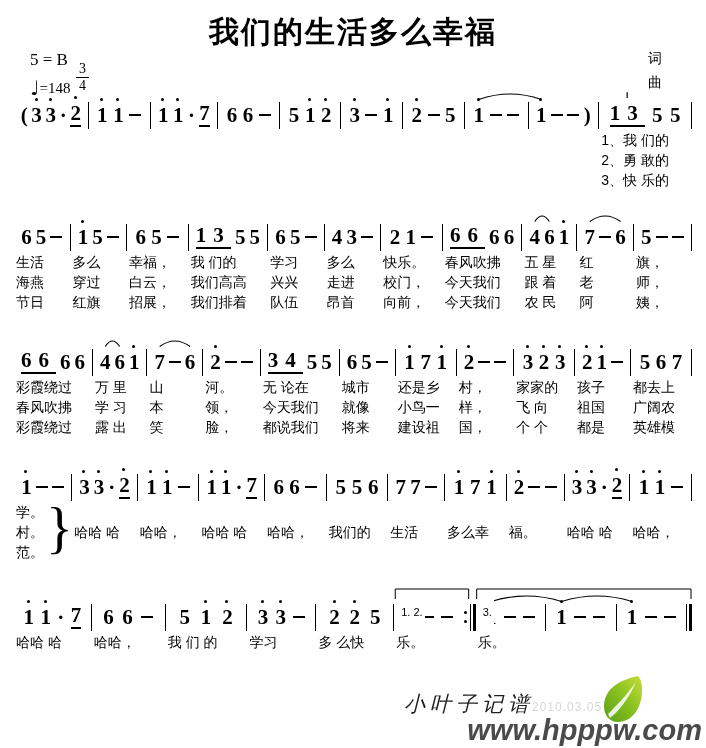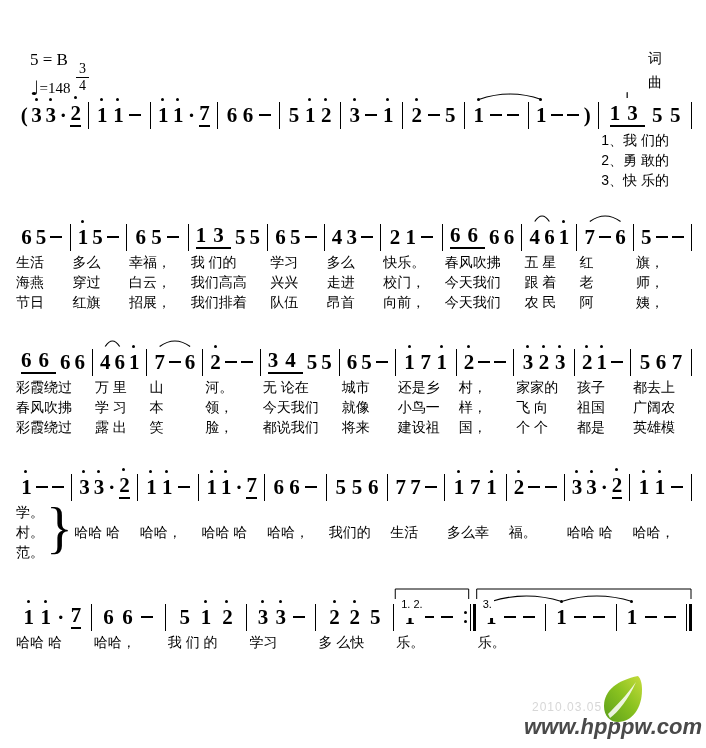--- a/index.html
+++ b/index.html
@@ -33,35 +33,36 @@
   .lyric{height:20px;line-height:20px;font-size:14px;white-space:nowrap;padding-left:2px;}
   .bar{width:1px;height:27px;background:#000;margin-top:var(--bt);flex:0 0 auto;}
   .bar.repeat,.bar.final{width:auto;background:none;display:flex;gap:2px;}
   .bar .thin{width:1px;height:27px;background:#000;}
   .bar .thick{width:3px;height:27px;background:#000;}
   .bar .rdots{position:relative;width:4px;height:27px;}
   .bar .rdots::before,.bar .rdots::after{content:'';position:absolute;left:0;width:3px;height:3px;
         border-radius:50%;background:#000;}
   .bar .rdots::before{top:7px;} .bar .rdots::after{top:16px;}
   .overlay{position:absolute;left:0;top:0;overflow:visible;pointer-events:none;}
-  .volta-label{position:absolute;font-size:11px;line-height:12px;background:#fff;padding:8px 2px;}
+  .volta-label{position:absolute;font-size:11px;line-height:12px;background:#fff;padding:16px 2px;}
   .brace{position:absolute;left:32px;top:28px;font-size:56px;line-height:56px;font-weight:normal;
          font-family:"Liberation Serif",serif;}
   
   #scribe{position:absolute;left:404px;top:690px;font-family:"DejaVu Serif",serif;font-style:italic;
           font-size:21px;letter-spacing:5px;color:#1d1d1d;}
   #scandate{position:absolute;left:532px;top:700px;font-size:12px;color:#d7d7d7;letter-spacing:1px;}
-  #watermark{position:absolute;right:4px;top:714px;font-size:22px;font-weight:bold;font-style:italic;
+  #watermark{position:absolute;right:4px;top:714px;font-size:29px;font-weight:bold;font-style:italic;
              color:#4a4a4a;letter-spacing:0;}
   #leaf{position:absolute;left:598px;top:674px;}
 </style>
 </head>
 <body>
 
 <div id="page">
+  <div id="title">我们的生活多么幸福</div>
 
   <div id="keyrow">
     <span>5 = B</span><span class="frac">
         <span class="num">3</span>
         <span class="den">4</span>
       </span>
   </div>
 
   <div id="temporow">
     <span class="glyph">♩</span><span>=148</span>
@@ -667,20 +668,21 @@
           <path d="M 477.171875 15.5 Q 512.390625 4.5 547.609375 15.5" fill="none" stroke="#000" stroke-width="1.2"></path>
           <path d="M 547.609375 15.5 Q 582.828125 4.5 618.046875 15.5" fill="none" stroke="#000" stroke-width="1.2"></path>
           <path d="M 381.25 13 L 381.25 3 L 454.6875 3 L 454.6875 13" fill="none" stroke="#000" stroke-width="1"></path>
           <path d="M 462.6875 13 L 462.6875 3 L 677 3 L 677 13" fill="none" stroke="#000" stroke-width="1"></path>
         </svg>
         <div class="volta-label" style="left: 385.25px; top: 4px;">1. 2.</div>
         <div class="volta-label" style="left: 466.688px; top: 4px;">3.</div>
       </div>
     </div>
 
+  <div id="scribe">小叶子记谱</div>
   <div id="scandate">2010.03.05</div>
 
   <svg id="leaf" width="52" height="52" viewBox="0 0 52 52">
     <defs>
       <linearGradient id="lg" x1="0" y1="1" x2="1" y2="0">
         <stop offset="0" stop-color="#5a9e1a"></stop>
         <stop offset="0.55" stop-color="#8bc320"></stop>
         <stop offset="1" stop-color="#c6dc3c"></stop>
       </linearGradient>
     </defs>

